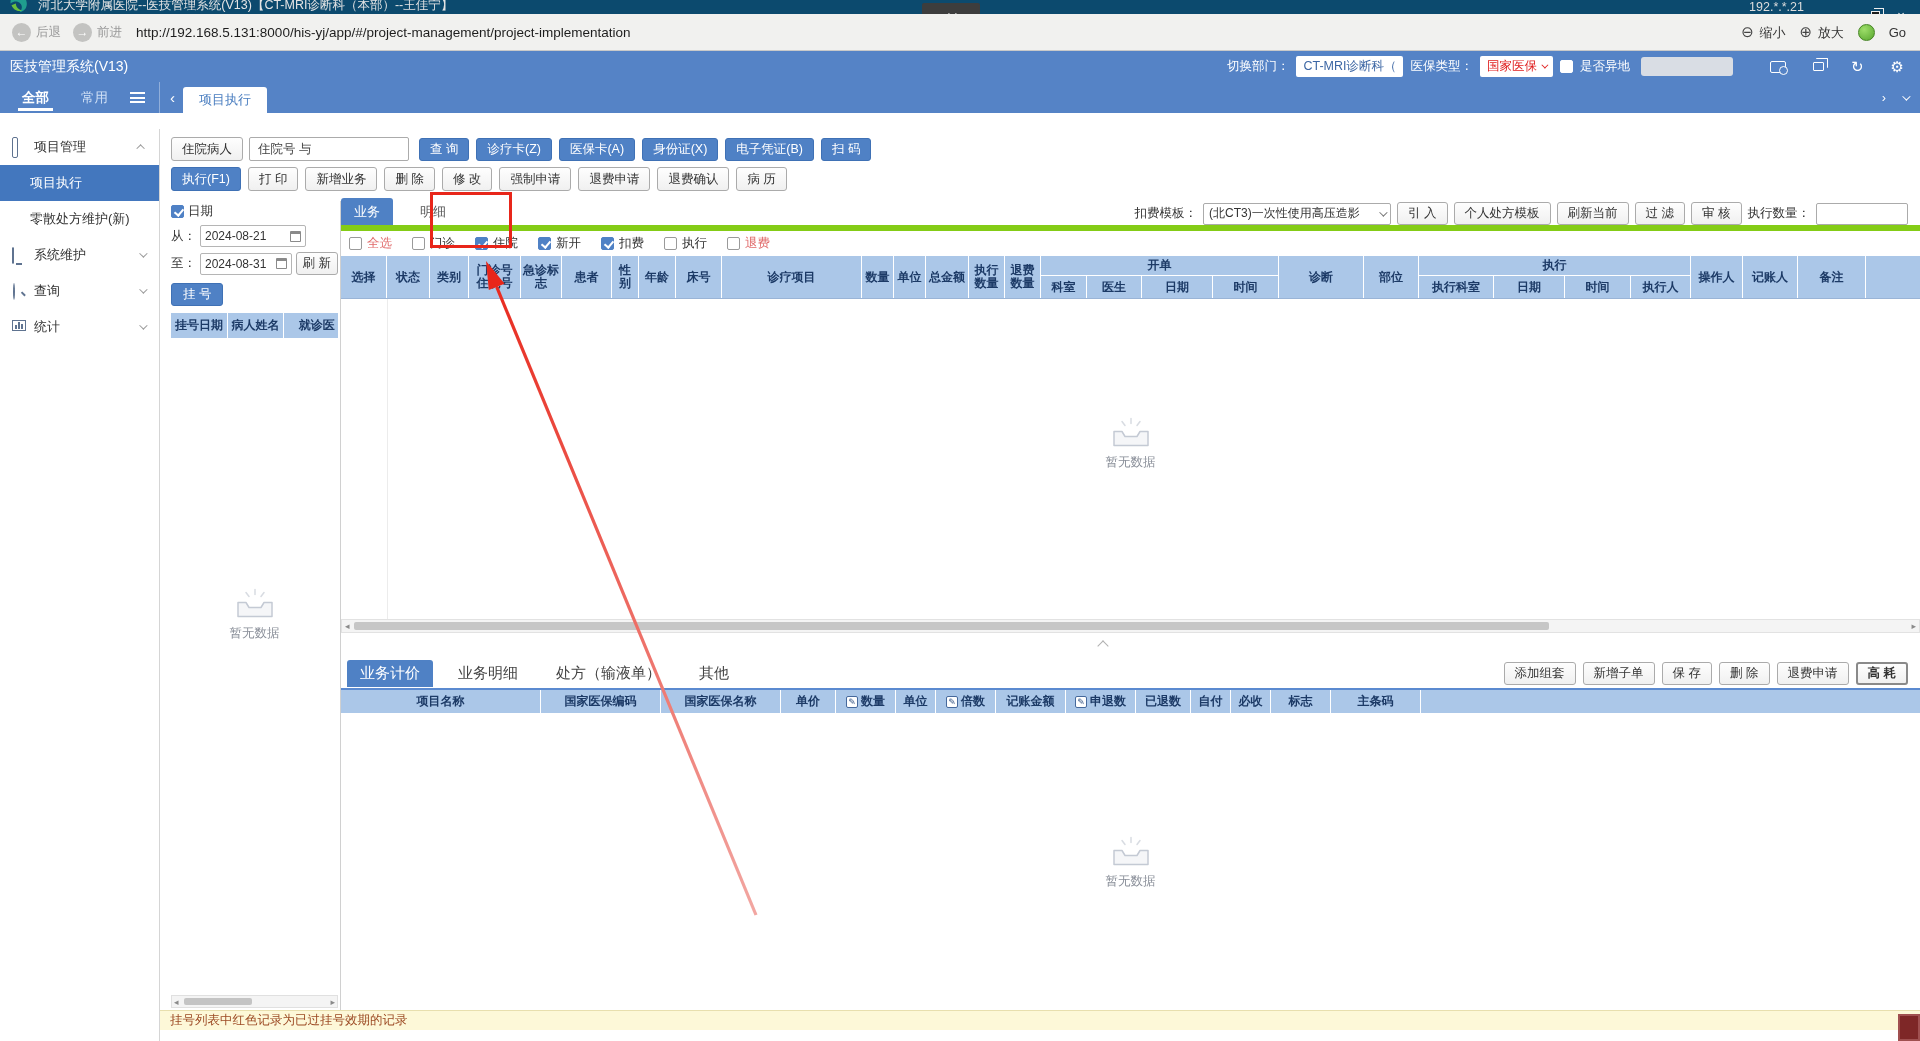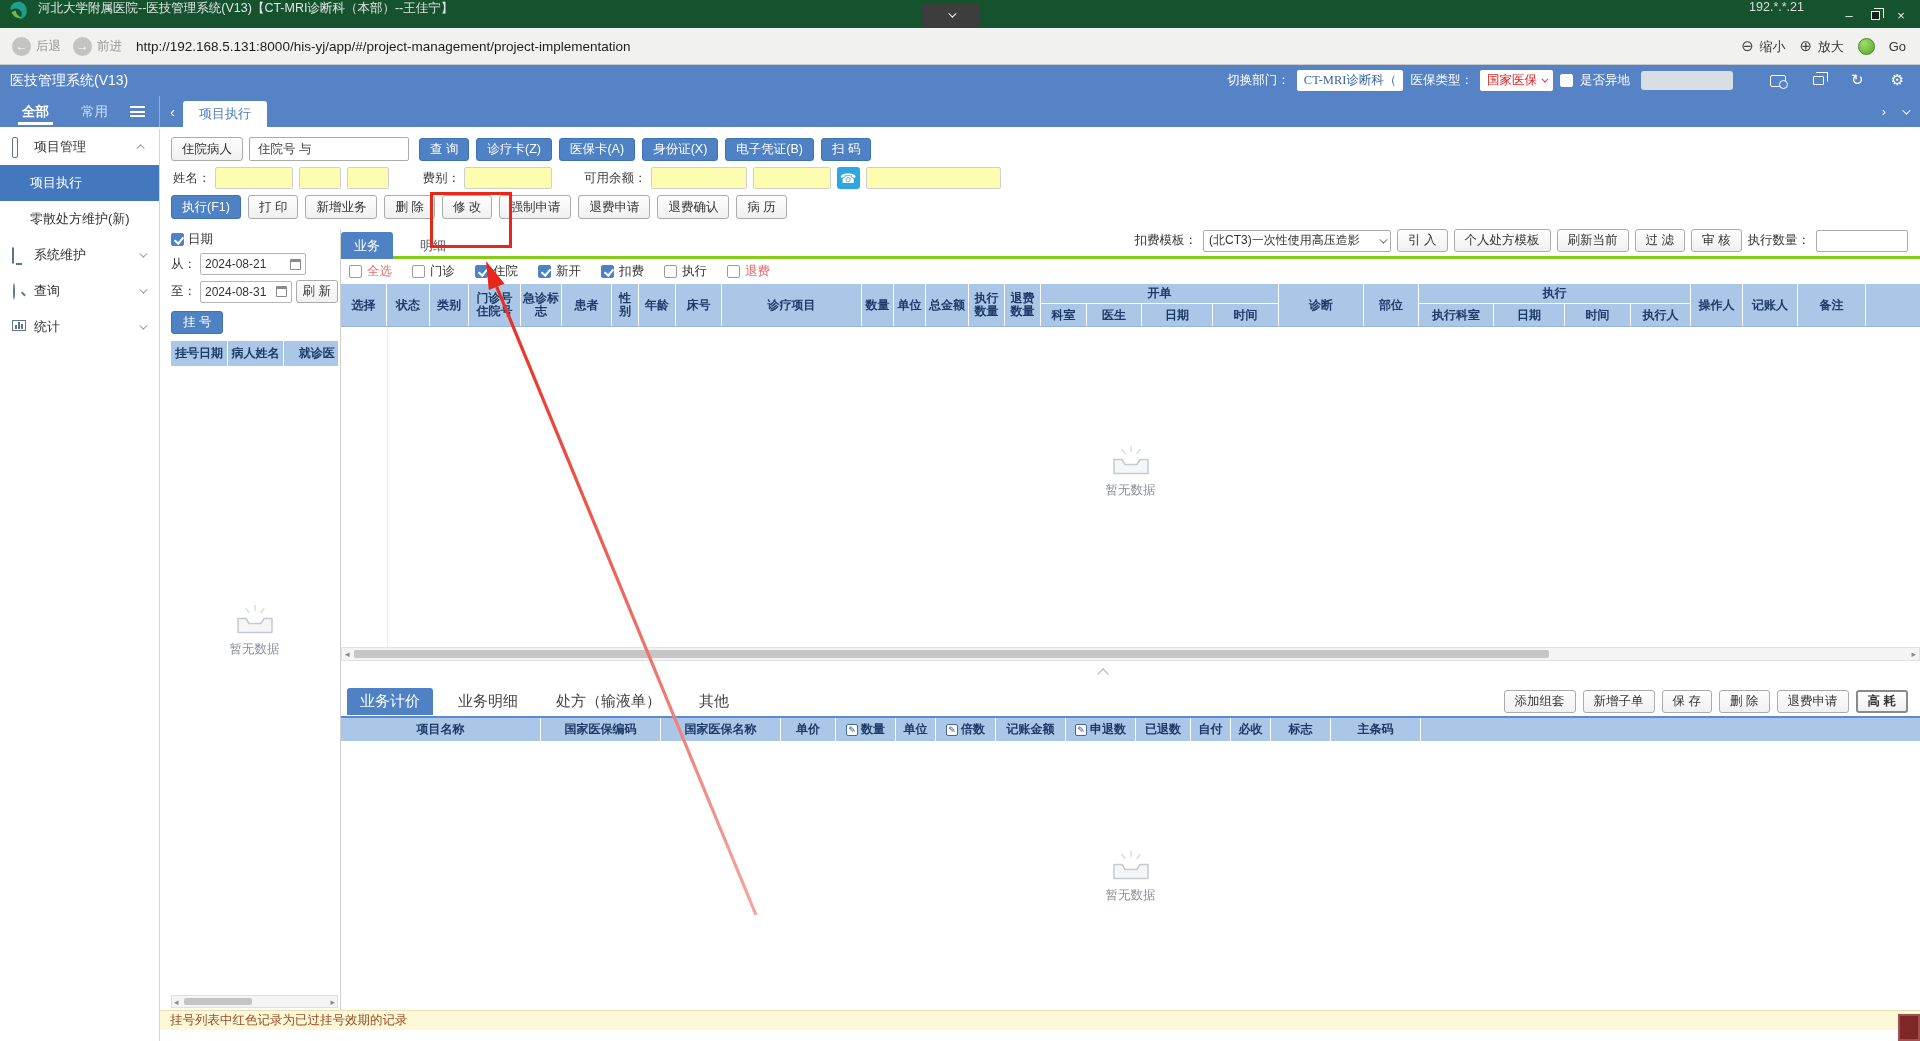--- a/index.html
+++ b/index.html
@@ -1,21 +1,21 @@
 <!DOCTYPE html>
 <html><head>
 <meta charset="utf-8">
 <style>
   * { box-sizing: border-box; margin: 0; padding: 0; }
   html,body { width:1920px; height:1041px; overflow:hidden; }
   body { font-family:"Liberation Sans","DejaVu Sans",sans-serif; font-size:12.5px; color:#333; background:#fff; position:relative; }
   .app { position:absolute; inset:0; width:1920px; height:1041px; overflow:hidden; }
 
   
-  .titlebar { height:28px; background:#14532d; position:relative; display:flex; align-items:flex-start; color:#e8e8e8; }
+  .titlebar { height:14px; background:#0c4a6e; position:relative; display:flex; align-items:flex-end; color:#e8e8e8; }
   .logo { width:21px; height:21px; margin:0 9px 0 8px; flex:0 0 auto; }
   .title-text { font-size:12.5px; color:#e4e4e4; }
   .tb-center { position:absolute; left:922px; top:3px; width:58px; height:24px; background:#3d3d3d; border-radius:2px; display:flex; align-items:center; justify-content:center; }
   .tb-ip { position:absolute; right:116px; font-size:12.5px; color:#ddd; }
   .win-btn { position:absolute; top:0; height:30px; width:26px; display:flex; align-items:center; justify-content:center; color:#eee; font-size:13px; cursor:pointer; }
   .wb-min { right:58px; } .wb-max { right:32px; } .wb-close { right:6px; }
   .maxglyph { width:9px; height:9px; border:1px solid #eee; position:relative; background:#1c1c1c; }
   .maxglyph::before { content:""; position:absolute; left:2px; top:-4px; width:9px; height:9px; border:1px solid #eee; border-bottom:none; border-left:none; }
   .chev { display:inline-block; width:6px; height:6px; border-right:1.5px solid currentColor; border-bottom:1.5px solid currentColor; }
   .chev.down { transform:rotate(45deg) translateY(-2px); }
@@ -26,21 +26,21 @@
   .nav-btn { display:flex; align-items:center; gap:5px; margin-left:12px; color:#9a9a9a; font-size:12.5px; }
   .nav-circle { width:19px; height:19px; border-radius:50%; background:#c3c3c1; color:#fff; display:flex; align-items:center; justify-content:center; font-size:12px; line-height:1; }
   .url-text { margin-left:14px; color:#1d1d1d; font-size:13.5px; }
   .url-right { position:absolute; right:14px; display:flex; align-items:center; gap:14px; color:#333; font-size:13px; }
   .zoomglyph { font-size:15px; color:#444; margin-right:2px; }
   .go-dot { width:17px; height:17px; border-radius:50%; background:radial-gradient(circle at 35% 30%, #9ede6a, #57a62e); border:1px solid #468524; }
 
   
   .appheader { height:31px; background:#5583c6; display:flex; align-items:center; color:#fff; position:relative; }
   .app-title { font-weight:normal; font-size:14px; margin-left:10px; }
-  .ah-right { position:absolute; right:12px; display:flex; align-items:center; gap:7px; font-size:12.5px;font-family:Liberation Serif, serif; }
+  .ah-right { position:absolute; right:12px; display:flex; align-items:center; gap:7px; font-size:12.5px; }
   .dept-box { background:#fff; color:#3c66a4; border-radius:2px; padding:2px 7px; font-size:12.5px; }
   .ins-box { background:#fff; color:#e02020; border-radius:2px; padding:2px 7px; font-size:12.5px; display:flex; align-items:center; gap:4px; }
   .ins-box .chev { border-color:#e02020; width:5px; height:5px; }
   .cb { width:13px; height:13px; background:#fff; border:1px solid #9a9a9a; border-radius:2px; display:inline-block; position:relative; flex:0 0 auto; }
   .cb.white { border-color:#fff; }
   .cb.checked { background:#4f81c5; border-color:#4f81c5; }
   .cb.checked::after { content:""; position:absolute; left:3.5px; top:1px; width:4px; height:7px; border:solid #fff; border-width:0 2px 2px 0; transform:rotate(40deg); }
   .ah-input { width:92px; height:19px; background:#d9dde4; border-radius:3px; border:none; margin-left:4px; }
   .ah-icons { display:flex; align-items:center; gap:27px; margin-left:30px; margin-right:4px; }
   .i-cap { width:16px; height:12px; border:1.5px solid #fff; border-radius:2px; position:relative; }
@@ -102,21 +102,21 @@
   .cal-ic { width:11px; height:11px; border:1px solid #8a8a8a; border-top:3px solid #8a8a8a; border-radius:1px; }
   .mini-head { display:flex; background:#abc7e8; height:25px; margin-top:2px; }
   .mini-head div { display:flex; align-items:center; justify-content:center; font-weight:bold; color:#1c3a66; font-size:12px; border-right:1px solid #fff; }
   .mini-head div:nth-child(1){ width:62px; } .mini-head div:nth-child(2){ width:60px; } .mini-head div:nth-child(3){ width:46px; border-right:none;margin-left:12px; }
   .lp-body { flex:1; position:relative; }
   .lp-scroll { height:13px; background:#f4f4f4; border:1px solid #e0e0e0; position:relative; margin-bottom:2px; display:flex; align-items:center; justify-content:space-between; color:#8a8a8a; font-size:9px; padding:0 2px; }
   .lp-thumb { position:absolute; left:12px; width:68px; top:2px; bottom:2px; background:#c4c4c4; border-radius:2px; }
 
   
   .main-panel { flex:1; min-width:0; display:flex; flex-direction:column; }
-  .biz-row { height:30px; display:flex; align-items:flex-start; border-bottom:3px solid #84cc16; position:relative; }
+  .biz-row { height:30px; display:flex; align-items:flex-end; border-bottom:6px solid #84cc16; position:relative; }
   .biz-tab { height:27px; margin-top:3px; padding:0 13px; display:flex; align-items:center; font-size:13px; }
   .biz-tab.active { background:#4f81c5; color:#fff; border-radius:3px 3px 0 0; }
   .biz-tab.plain { color:#555; margin-left:14px; }
   .biz-right { position:absolute; right:12px; display:flex; align-items:center; gap:6px; }
   .tpl-select { width:188px; height:22px; border:1px solid #ababab; border-radius:2px; background:#fff; display:flex; align-items:center; justify-content:space-between; padding:0 5px; font-size:12px; color:#333; white-space:nowrap; overflow:hidden; }
   .exec-input { width:92px; height:22px; border:1px solid #ababab; border-radius:2px; background:#fff; }
   .sm-btn { height:23px; }
 
   
   .filter-row { height:25px; display:flex; align-items:center; gap:20px; padding-left:8px; }
@@ -300,33 +300,20 @@
             </div>
           <div class="card-btns">
             <button class="btn blue">查 询</button>
               <button class="btn blue">诊疗卡(Z)</button>
               <button class="btn blue">医保卡(A)</button>
               <button class="btn blue">身份证(X)</button>
               <button class="btn blue">电子凭证(B)</button>
               <button class="btn blue">扫 码</button>
           </div>
         </div>
-        <div class="row">
-          <span class="ylabel">姓名：</span>
-          <span class="yinput" style="width:78px"></span>
-          <span class="yinput" style="width:42px"></span>
-          <span class="yinput" style="width:42px"></span>
-          <span class="ylabel" style="margin-left:28px">费别：</span>
-          <span class="yinput" style="width:88px"></span>
-          <span class="ylabel" style="margin-left:26px">可用余额：</span>
-          <span class="yinput" style="width:96px"></span>
-          <span class="yinput" style="width:78px"></span>
-          <span class="phone-btn">☎</span>
-          <span class="yinput" style="width:135px"></span>
-        </div>
         <div class="row toolbar">
           <button class="btn primary">执行(F1)</button>
             <button class="btn">打 印</button>
             <button class="btn">新增业务</button>
             <button class="btn">删 除</button>
             <button class="btn">修 改</button>
             <button class="btn annotated">强制申请</button>
             <button class="btn">退费申请</button>
             <button class="btn">退费确认</button>
             <button class="btn">病 历</button>

